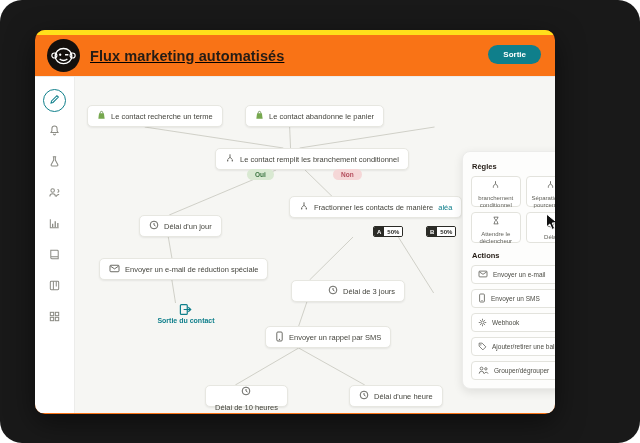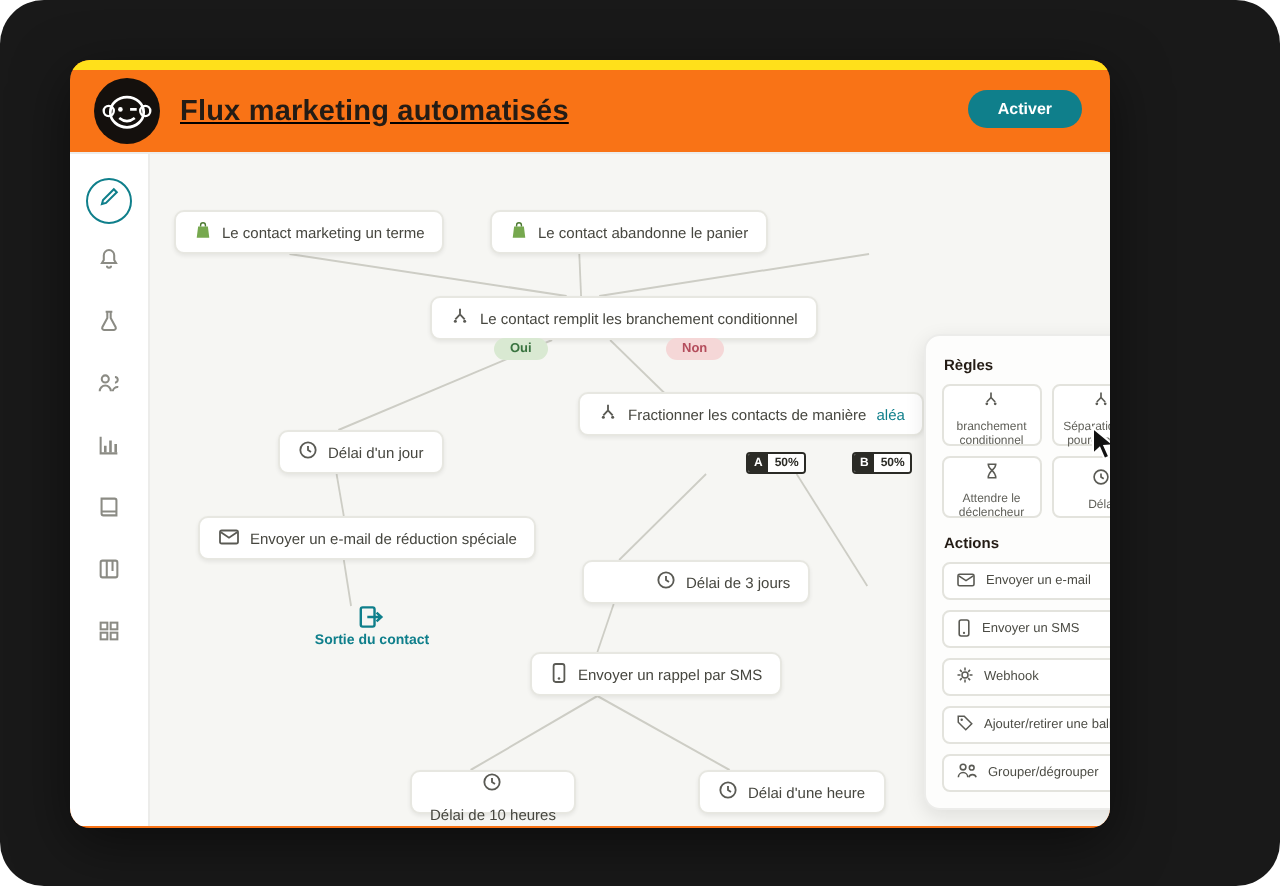--- a/index.html
+++ b/index.html
@@ -37,21 +37,21 @@
   .pill-yes { background:#d9e9d2; color:#3a7440; }
   .pill-no  { background:#f5d7d7; color:#b44d5c; }
 
   .ab-badge { position:absolute; z-index:3; display:inline-flex; border:1px solid #2b2b26; border-radius:2px; overflow:hidden; }
   .ab-badge .letter { background:#2b2b26; color:#fff; font-size:6px; font-weight:bold; padding:1.5px 3px; }
   .ab-badge .pct { background:#fff; color:#2b2b26; font-size:6px; font-weight:bold; padding:1.5px 3px; }
 
   .exit-icon-wrap { position:absolute; z-index:2; }
   .exit-label { position:absolute; z-index:2; width:90px; text-align:center; font-size:7px; font-weight:bold; color:#0f7f8b; }
 
-  .panel { position:absolute; left:387px; top:90px; width:122px; background:#fdfdfc; border:1px solid #ececea;
+  .panel { position:absolute; left:387px; top:74px; width:122px; background:#fdfdfc; border:1px solid #ececea;
            border-radius:8px; box-shadow:0 3px 10px rgba(20,20,15,.10); padding:8px; z-index:4; }
   .panel-title { font-size:7.5px; font-weight:bold; color:#241c15; margin:2px 0 5px 1px; }
   .rules-grid { display:grid; grid-template-columns:1fr 1fr; gap:5px; margin-bottom:8px; }
   .rule-card { background:#fff; border:1px solid #e3e3dd; border-radius:4px; height:31px; display:flex; flex-direction:column;
                align-items:center; justify-content:center; gap:2px; padding:2px; cursor:grab; }
   .rule-card .lbl { font-size:6px; line-height:1.12; color:#5f5f58; text-align:center; }
   .actions-list { display:flex; flex-direction:column; gap:5px; }
   .action-row { background:#fff; border:1px solid #e3e3dd; border-radius:4px; height:19px; display:flex; align-items:center;
                 gap:5px; padding:0 6px; font-size:6.5px; color:#4c4c45; cursor:grab; }
 
@@ -70,21 +70,21 @@
           <circle cx="17" cy="17" r="17" fill="#14100d"></circle>
           <circle cx="7.6" cy="17" r="2.6" fill="none" stroke="#fff" stroke-width="1.2"></circle>
           <circle cx="26.4" cy="17" r="2.6" fill="none" stroke="#fff" stroke-width="1.2"></circle>
           <ellipse cx="17" cy="17.6" rx="8.6" ry="7.8" fill="none" stroke="#fff" stroke-width="1.4"></ellipse>
           <circle cx="13.6" cy="16.2" r="1.2" fill="#fff"></circle>
           <path d="M18.6 16.2 h3.4" stroke="#fff" stroke-width="1.4" fill="none"></path>
           <path d="M13 20.6 q4 3.2 8 0" stroke="#fff" stroke-width="1.4" fill="none"></path>
         </svg>
       </div>
       <div class="title">Flux marketing automatisés</div>
-      <button class="activate">Activer</button>
+      <button class="activate">Sortie</button>
     </div>
 
     <div class="body-row">
       <div class="sidebar">
         <div class="side-btn selected">
           <span><svg viewBox="0 0 14 14" width="13" height="13">
                 <path d="M3.2 10.8 L3.8 8.6 9.6 2.8 11.2 4.4 5.4 10.2 3.2 10.8 Z" fill="none" stroke="currentColor" stroke-width="1.1"></path>
               </svg></span>
         </div>
         <div class="side-btn">
@@ -146,21 +146,21 @@
           <line x1="256" y1="225" x2="247" y2="249"></line>
           <line x1="247" y1="271" x2="177" y2="308"></line>
           <line x1="247" y1="271" x2="320" y2="308"></line>
         </svg>
 
         <div class="node" style="left:12px; top:28px;">
           <span><svg viewBox="0 0 12 14" width="9" height="10">
                 <path d="M2.6 4.6 h6.8 l1 7.8 h-8.8 Z" fill="#76a84e"></path>
                 <path d="M4.3 4.6 v-1 a1.7 1.7 0 0 1 3.4 0 v1" fill="none" stroke="#4e7a33" stroke-width="1"></path>
               </svg></span>
-          <span>Le contact marketing un terme</span>
+          <span>Le contact recherche un terme</span>
         </div>
         <div class="node" style="left:170px; top:28px;">
           <span><svg viewBox="0 0 12 14" width="9" height="10">
                 <path d="M2.6 4.6 h6.8 l1 7.8 h-8.8 Z" fill="#76a84e"></path>
                 <path d="M4.3 4.6 v-1 a1.7 1.7 0 0 1 3.4 0 v1" fill="none" stroke="#4e7a33" stroke-width="1"></path>
               </svg></span>
           <span>Le contact abandonne le panier</span>
         </div>
 
         <div class="node" style="left:140px; top:71px;">

